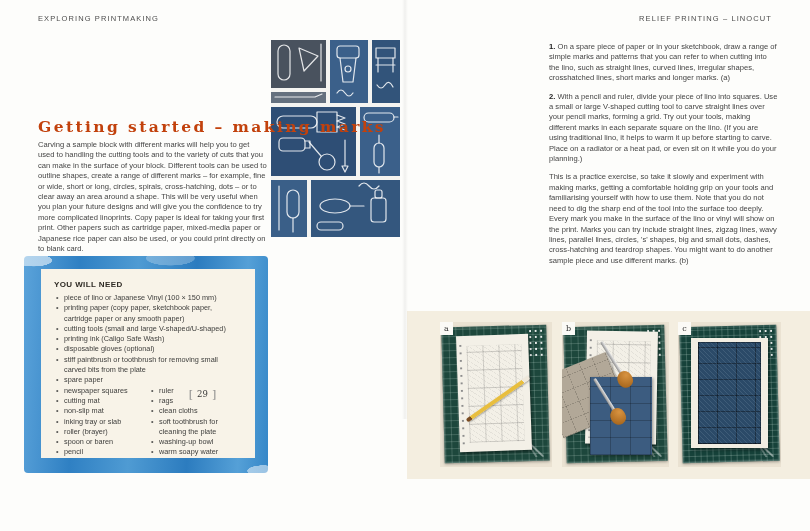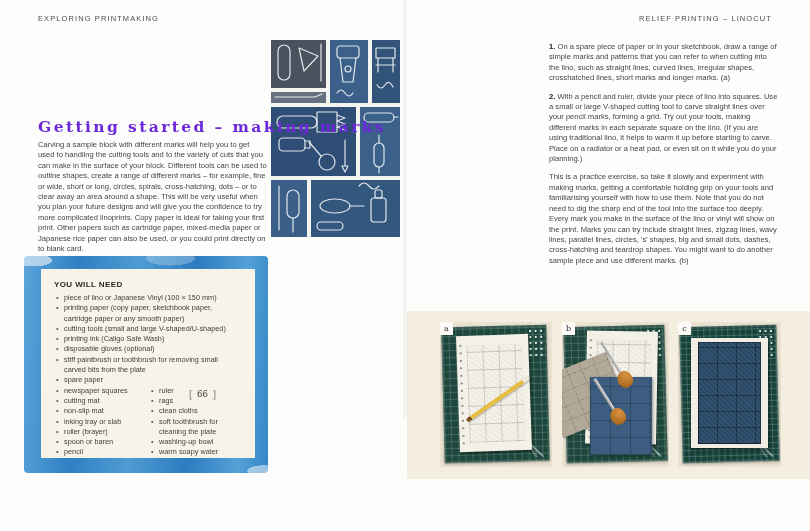--- a/index.html
+++ b/index.html
@@ -14,21 +14,21 @@
   .rh-right { right:38px; text-align:right; }
 
   
   .bullets { position:absolute; left:38px; top:43px; width:228px; }
   .bullet-item { display:flex; margin-bottom:8px; font-size:7.6px; line-height:10.3px; color:#454545; }
   .bullet-item .glyph { flex:0 0 11px; font-size:6px; color:#6b6b6b; line-height:10.3px; }
 
   .print-image { position:absolute; left:271px; top:40px; width:129px; height:197px; background:#f4f4f1; }
 
   .section-heading { position:absolute; left:38px; top:117px; width:350px;
-    font-family:"DejaVu Serif", serif; font-size:15.5px; font-weight:600; letter-spacing:2.4px; color:#6d28d9; }
+    font-family:"DejaVu Serif", serif; font-size:15.5px; font-weight:600; letter-spacing:2.4px; color:#c2410c; }
   .intro { position:absolute; left:38px; top:140px; width:229px; font-size:7.6px; line-height:10.4px; color:#454545; }
 
   .ywn-outer { position:absolute; left:24px; top:256px; width:244px; height:217px; border-radius:4px;
     background:
       radial-gradient(ellipse 30px 10px at 4% 2%, rgba(255,255,255,.55) 0 60%, rgba(255,255,255,0) 62%),
       radial-gradient(ellipse 26px 9px at 98% 99%, rgba(255,255,255,.5) 0 60%, rgba(255,255,255,0) 62%),
       radial-gradient(ellipse 40px 12px at 60% 1%, rgba(255,255,255,.25) 0 60%, rgba(255,255,255,0) 62%),
       linear-gradient(93deg, #5ba3da 0%, #2f80c3 22%, #4f9bd3 45%, #2c7cbf 68%, #55a0d7 88%, #3587c8 100%);
   }
   .ywn-inner { position:absolute; left:17px; top:13px; right:13px; bottom:15px; background:#f8f3e8; padding:11px 25px 8px 13px; }
@@ -269,21 +269,21 @@
               </li>
             <li>
                 <span class="mk">•</span>
                 <span>warm soapy water</span>
               </li>
           </ul>
         </div>
       </div>
     </div>
 
-    <div class="page-num pn-left"><span class="bracket">[</span><span>66</span><span class="bracket">]</span></div>
+    <div class="page-num pn-left"><span class="bracket">[</span><span>29</span><span class="bracket">]</span></div>
   </div>
 
   <div>
     <div class="running-head rh-right">RELIEF PRINTING – LINOCUT</div>
 
     <div class="right-col">
       <p class="step"><b>1.</b> <span>On a spare piece of paper or in your sketchbook, draw a range of simple marks and patterns that you can refer to when cutting into the lino, such as straight lines, curved lines, irregular shapes, crosshatched lines, short marks and longer marks. (a)</span></p>
       <p class="step"><b>2.</b> <span>With a pencil and ruler, divide your piece of lino into squares. Use a small or large V-shaped cutting tool to carve straight lines over your pencil marks, forming a grid. Try out your tools, making different marks in each separate square on the lino. (If you are using traditional lino, it helps to warm it up before starting to carve. Place on a radiator or a heat pad, or even sit on it while you do your planning.)</span></p>
       <p class="para">This is a practice exercise, so take it slowly and experiment with making marks, getting a comfortable holding grip on your tools and familiarising yourself with how to use them. Note that you do not need to dig the sharp end of the tool into the surface too deeply. Every mark you make in the surface of the lino or vinyl will show on the print. Marks you can try include straight lines, zigzag lines, wavy lines, parallel lines, circles, 's' shapes, big and small dots, dashes, cross-hatching and teardrop shapes. You might want to do another sample piece and use different marks. (b)</p>
     </div>

